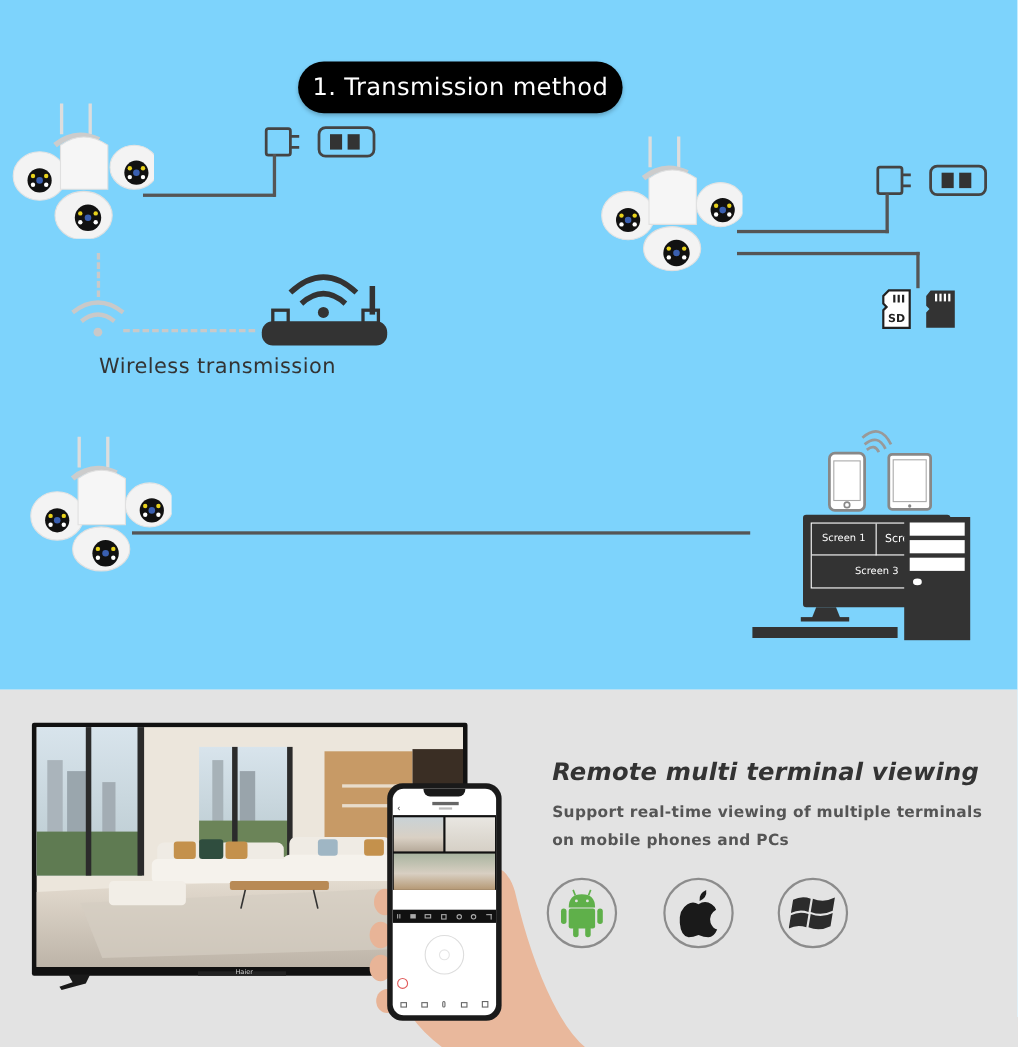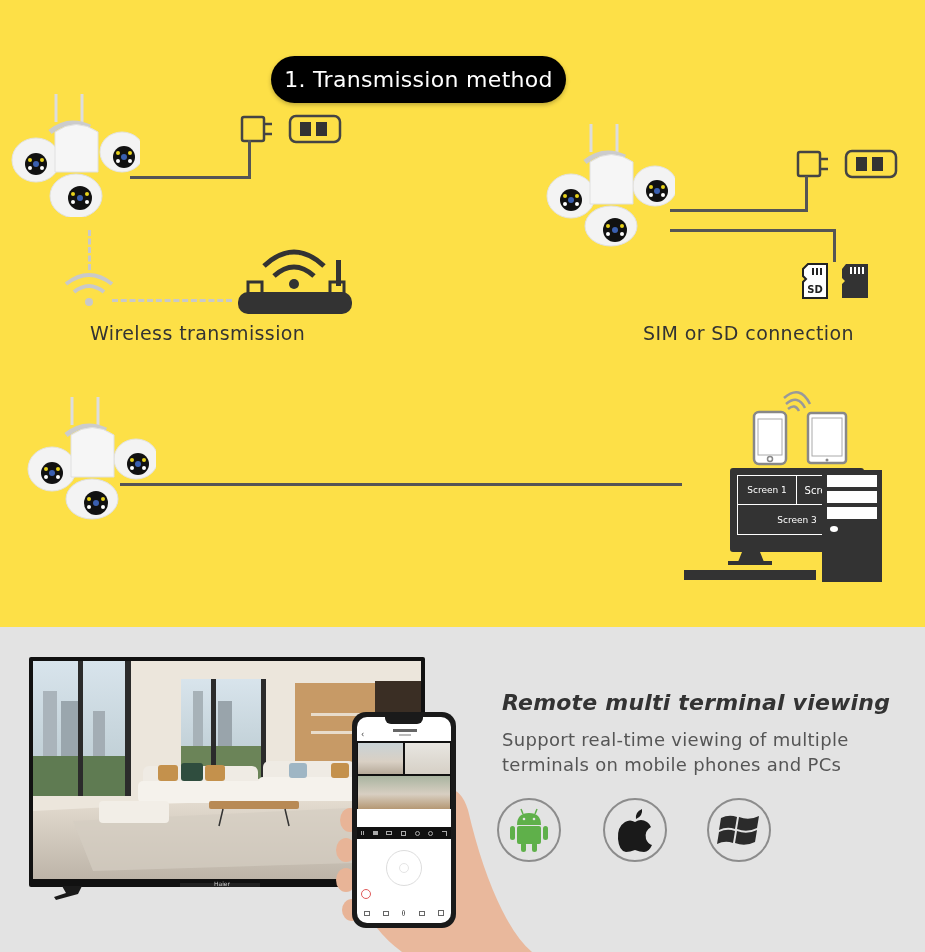--- a/index.html
+++ b/index.html
@@ -2,21 +2,21 @@
 <html><head>
 <meta charset="utf-8">
 <style>
   * { box-sizing: border-box; margin: 0; padding: 0; }
   html, body { width: 925px; height: 952px; background: #ffffff; overflow: hidden; }
   body { position: relative; font-family: "DejaVu Sans", sans-serif; color: #333; }
 
   .abs { position: absolute; }
 
   
-  .top-section { position: absolute; left: 0; top: 0; width: 925px; height: 627px; background: #fde047; }
+  .top-section { position: absolute; left: 0; top: 0; width: 925px; height: 627px; background: #7dd3fc; }
 
   .pill {
     position: absolute; background: #000; color: #fff; border-radius: 30px;
     display: flex; align-items: center; justify-content: center; text-align: center;
     font-family: "DejaVu Sans", sans-serif; box-shadow: 0 2px 4px rgba(0,0,0,0.25);
   }
   .pill-1 { left: 271px; top: 56px; width: 295px; height: 47px; font-size: 22px; letter-spacing: 0.3px; }
   .pill-2 { left: 286px; top: 369px; width: 293px; height: 48px; font-size: 18px; line-height: 18px; flex-direction: column; }
 
   .label { position: absolute; font-size: 19px; color: #333; letter-spacing: 0.4px; white-space: nowrap; }
@@ -33,21 +33,21 @@
 
   .tv { position: absolute; left: 29px; top: 657px; width: 396px; height: 230px; background: #111; border-radius: 2px; }
   .tv-screen { position: absolute; left: 4px; top: 4px; width: 388px; height: 218px; overflow: hidden; }
   .tv-brand { position: absolute; left: 205px; top: 878px; font-size: 6px; color: #ccc; }
   .tv-stand { position: absolute; }
 
   .phone { position: absolute; left: 352px; top: 712px; width: 104px; height: 216px; background: #1a1a1a; border-radius: 14px; }
   .phone-screen { position: absolute; left: 5px; top: 5px; width: 94px; height: 206px; background: #fff; border-radius: 10px; overflow: hidden; }
 
   .heading { position: absolute; left: 502px; top: 690px; font-size: 22px; font-weight: bold; font-style: italic; color: #333; letter-spacing: 0.2px; white-space: nowrap; }
-  .desc { position: absolute; left: 502px; top: 727px; width: 410px; font-size: 18px; color: #555; line-height: 25px; letter-spacing: 0.3px; }
+  .desc { position: absolute; left: 502px; top: 727px; width: 410px; font-size: 14px; color: #555; line-height: 25px; letter-spacing: 0.3px; font-weight: bold; }
 
   .os-icon { position: absolute; width: 64px; height: 64px; border-radius: 50%; border: 2px solid #8c8c8c; background: #e3e3e3; display: flex; align-items: center; justify-content: center; }
 </style>
 </head>
 <body>
 
 <div class="top-section">
 
   <div class="pill pill-1">
     <span>1. Transmission method</span>
@@ -162,21 +162,20 @@
     <text x="15" y="31" font-size="10" font-weight="bold" text-anchor="middle" fill="#222" font-family="DejaVu Sans, sans-serif">SD</text>
   </svg>
   <svg class="abs" style="left:840px; top:262px;" width="30" height="38" viewBox="0 0 30 38">
     <path d="M6 2 H28 V36 H2 V22 L5 19 L2 16 V7 Z" fill="#333"></path>
     <rect x="10" y="5" width="2" height="7" fill="#fff"></rect>
       <rect x="14" y="5" width="2" height="7" fill="#fff"></rect>
       <rect x="18" y="5" width="2" height="7" fill="#fff"></rect>
       <rect x="22" y="5" width="2" height="7" fill="#fff"></rect>
   </svg>
 
-  <div class="label" style="left:643px; top:322px;">SIM or SD connection</div>
 
 
   <svg class="camera" style="left:26px; top:395px;" viewBox="0 0 130 125">
     <line x1="46" y1="2" x2="46" y2="30" stroke="#ddd" stroke-width="3"></line>
     <line x1="72" y1="2" x2="72" y2="30" stroke="#ddd" stroke-width="3"></line>
     <path d="M40 40 Q58 25 80 35" stroke="#ccc" stroke-width="5" fill="none"></path>
     <ellipse cx="26" cy="74" rx="24" ry="22" fill="#f3f3f3" stroke="#e3e3e3"></ellipse>
     <circle cx="26" cy="78" r="11" fill="#111"></circle>
       <circle cx="26" cy="78" r="3" fill="#3a5fb0"></circle>
     <circle cx="20" cy="74" r="2" fill="#e8d21c"></circle>

